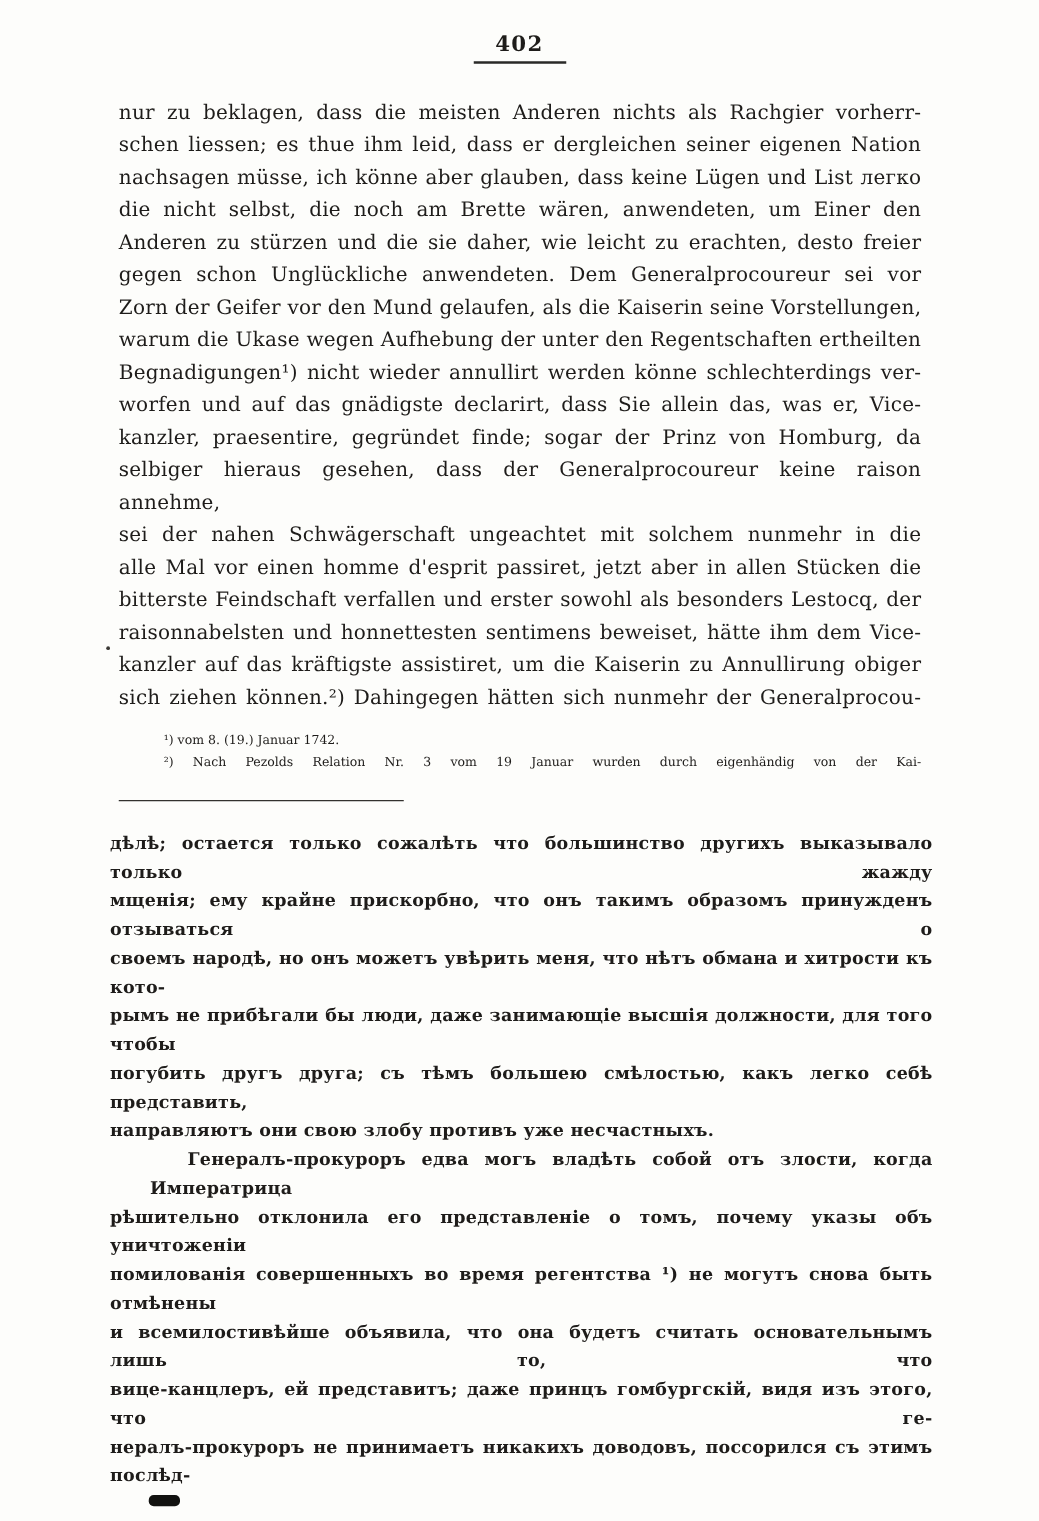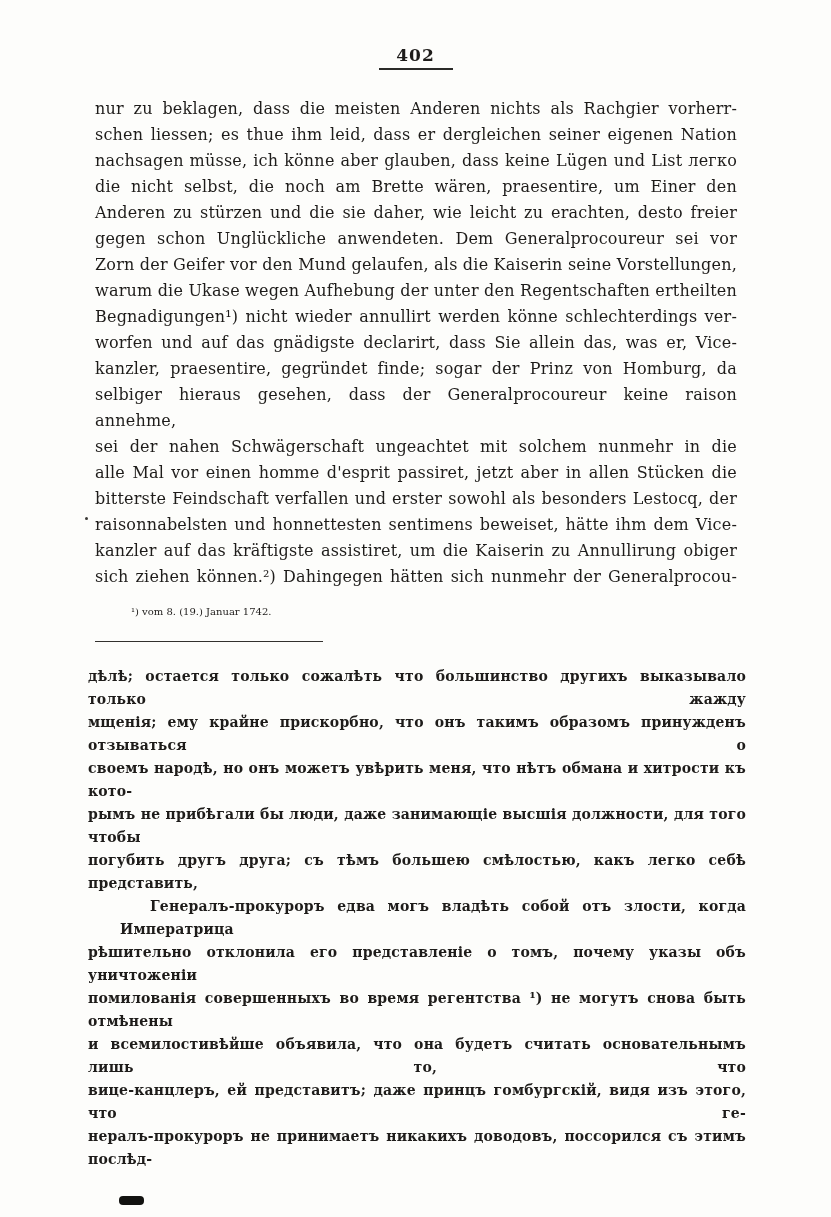--- a/index.html
+++ b/index.html
@@ -13,21 +13,21 @@
     height: 1217px;
     margin: 0 auto;
     background: #fdfdfb;
     overflow: hidden;
     color: #1e1c1a;
     font-family: "DejaVu Serif", "Liberation Serif", serif;
   }
 
   
   .pagehead {
-    padding-top: 45px;
+    padding-top: 26px;
     text-align: center;
   }
   .pagenum {
     font-size: 17px;
     font-weight: bold;
     letter-spacing: 1px;
     line-height: 20px;
   }
   .pagenum-rule {
     width: 74px;
@@ -120,49 +120,51 @@
 
   <header class="pagehead">
     <div class="pagenum">402</div>
     <div class="pagenum-rule"></div>
   </header>
 
   <section class="german">
     <div class="g-line">nur zu beklagen, dass die meisten Anderen nichts als Rachgier vorherr-</div>
     <div class="g-line">schen liessen; es thue ihm leid, dass er dergleichen seiner eigenen Nation</div>
     <div class="g-line">nachsagen müsse, ich könne aber glauben, dass keine Lügen und List легко</div>
-    <div class="g-line">die nicht selbst, die noch am Brette wären, praesentire, um Einer den</div>
+    <div class="g-line">die nicht selbst, die noch am Brette wären, anwendeten, um Einer den</div>
     <div class="g-line">Anderen zu stürzen und die sie daher, wie leicht zu erachten, desto freier</div>
     <div class="g-line">gegen schon Unglückliche anwendeten. Dem Generalprocoureur sei vor</div>
     <div class="g-line">Zorn der Geifer vor den Mund gelaufen, als die Kaiserin seine Vorstellungen,</div>
     <div class="g-line">warum die Ukase wegen Aufhebung der unter den Regentschaften ertheilten</div>
     <div class="g-line">Begnadigungen¹) nicht wieder annullirt werden könne schlechterdings ver-</div>
     <div class="g-line">worfen und auf das gnädigste declarirt, dass Sie allein das, was er, Vice-</div>
     <div class="g-line">kanzler, praesentire, gegründet finde; sogar der Prinz von Homburg, da</div>
     <div class="g-line">selbiger hieraus gesehen, dass der Generalprocoureur keine raison annehme,</div>
     <div class="g-line">sei der nahen Schwägerschaft ungeachtet mit solchem nunmehr in die</div>
     <div class="g-line">alle Mal vor einen homme d'esprit passiret, jetzt aber in allen Stücken die</div>
     <div class="g-line">bitterste Feindschaft verfallen und erster sowohl als besonders Lestocq, der</div>
     <div class="g-line">raisonnabelsten und honnettesten sentimens beweiset, hätte ihm dem Vice-</div>
     <div class="g-line">kanzler auf das kräftigste assistiret, um die Kaiserin zu Annullirung obiger</div>
     <div class="g-line">sich ziehen können.²) Dahingegen hätten sich nunmehr der Generalprocou-</div>
   </section>
 
   <section class="g-foot">
     <div class="fn">¹) vom 8. (19.) Januar 1742.</div>
+    <div class="fn full">²) Nach Pezolds Relation Nr. 3 vom 19 Januar wurden durch eigenhändig von der Kai-</div>
   </section>
 
   <div class="separator"></div>
 
   <section class="russian">
     <div class="r-line">дѣлѣ; остается только сожалѣть что большинство другихъ выказывало только жажду</div>
     <div class="r-line">мщенія; ему крайне прискорбно, что онъ такимъ образомъ принужденъ отзываться о</div>
     <div class="r-line">своемъ народѣ, но онъ можетъ увѣрить меня, что нѣтъ обмана и хитрости къ кото-</div>
     <div class="r-line">рымъ не прибѣгали бы люди, даже занимающіе высшія должности, для того чтобы</div>
     <div class="r-line">погубить другъ друга; съ тѣмъ большею смѣлостью, какъ легко себѣ представить,</div>
+    <div class="r-line lastline">направляютъ они свою злобу противъ уже несчастныхъ.</div>
 
     <div class="r-line indent">Генералъ-прокуроръ едва могъ владѣть собой отъ злости, когда Императрица</div>
     <div class="r-line">рѣшительно отклонила его представленіе о томъ, почему указы объ уничтоженіи</div>
     <div class="r-line">помилованія совершенныхъ во время регентства ¹) не могутъ снова быть отмѣнены</div>
     <div class="r-line">и всемилостивѣйше объявила, что она будетъ считать основательнымъ лишь то, что</div>
     <div class="r-line">вице-канцлеръ, ей представитъ; даже принцъ гомбургскій, видя изъ этого, что ге-</div>
     <div class="r-line">нералъ-прокуроръ не принимаетъ никакихъ доводовъ, поссорился съ этимъ послѣд-</div>
 
   </section>
 

